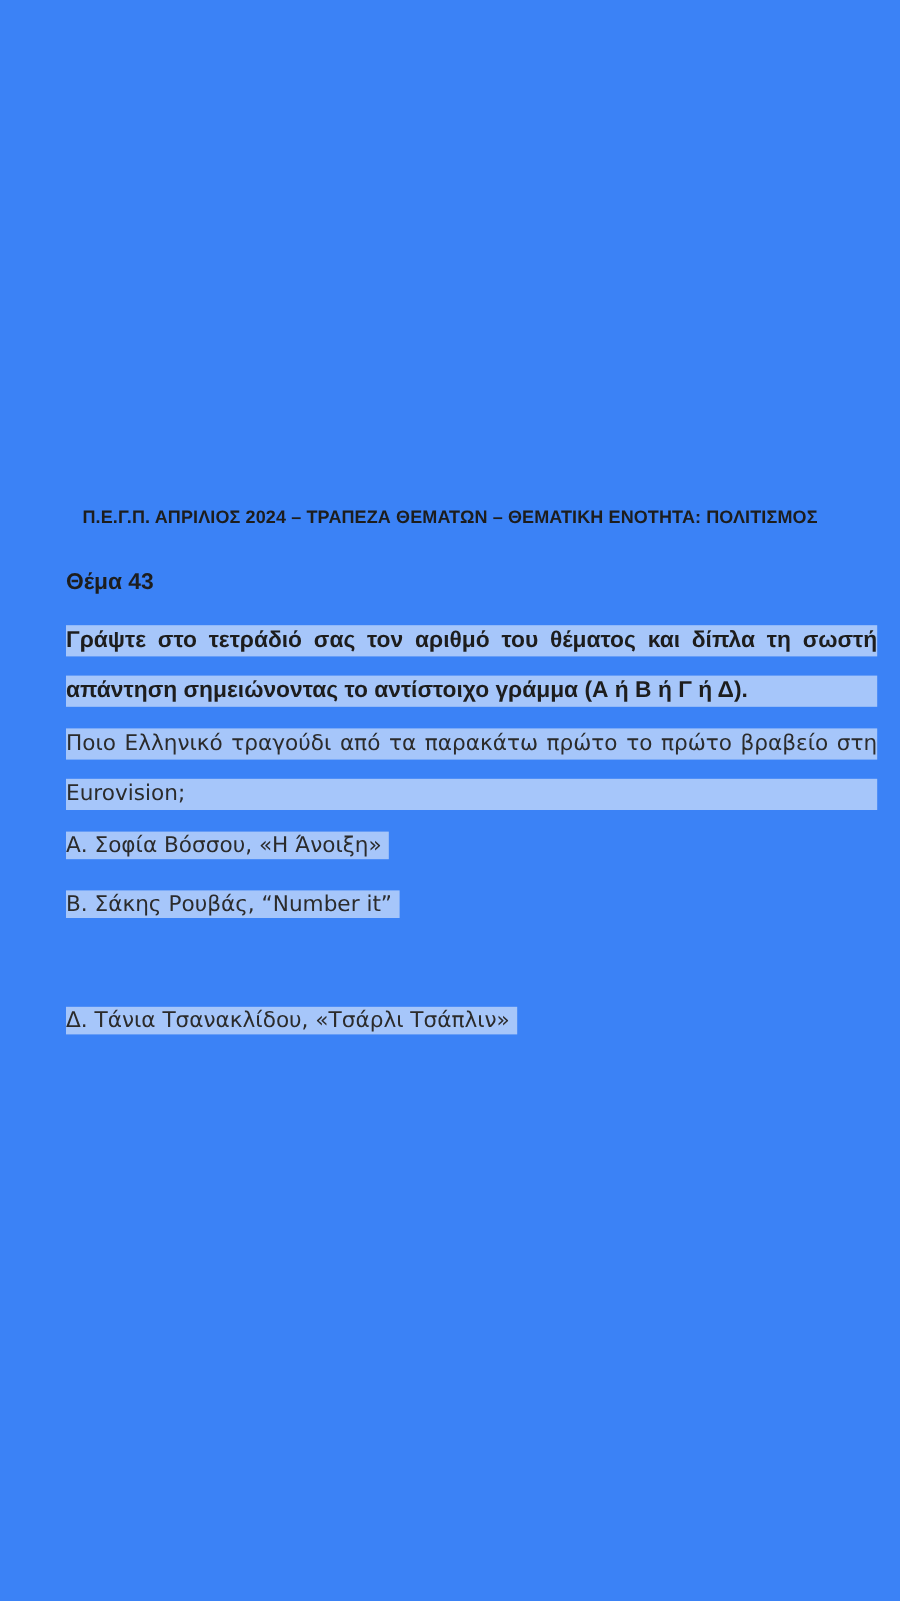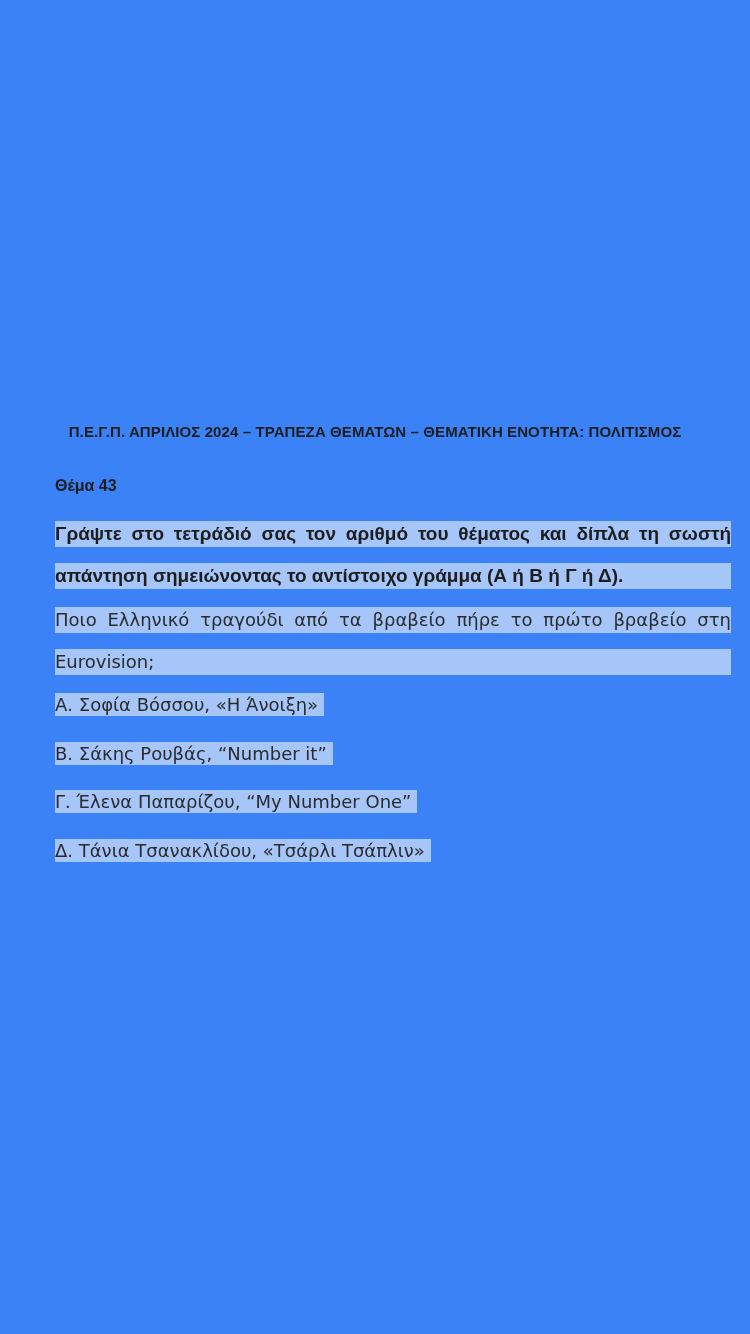--- a/index.html
+++ b/index.html
@@ -29,21 +29,21 @@
     letter-spacing: 0.1px;
     color: #1d1d1d;
     white-space: nowrap;
   }
   .topic-title {
     position: absolute;
     top: 472px;
     left: 55px;
     font-family: "Liberation Sans", sans-serif;
     font-weight: 700;
-    font-size: 16px;
+    font-size: 19px;
     line-height: 27px;
     color: #1d1d1d;
     text-align: right;
   }
   .line {
     position: absolute;
     left: 55px;
     width: 676px;
     line-height: 26px;
     white-space: nowrap;
@@ -94,34 +94,31 @@
 <div class="screen">
 
   <div class="doc-header">Π.Ε.Γ.Π.  ΑΠΡΙΛΙΟΣ 2024 – ΤΡΑΠΕΖΑ ΘΕΜΑΤΩΝ – ΘΕΜΑΤΙΚΗ ΕΝΟΤΗΤΑ: ΠΟΛΙΤΙΣΜΟΣ</div>
 
   <div class="topic-title">Θέμα 43</div>
 
   <div class="line bold-sans full-band" style="top:563px">απάντηση σημειώνοντας το αντίστοιχο γράμμα (Α ή Β ή Γ ή Δ).</div>
 
   <div class="line bold-sans justify-line full-band" style="top:521px">Γράψτε στο τετράδιό σας τον αριθμό του θέματος και δίπλα τη σωστή</div>
 
-  <div class="line body-text justify-line full-band" style="top:607px">Ποιο Ελληνικό τραγούδι από τα βραβείο πήρε το πρώτο βραβείο στη</div>
+  <div class="line body-text justify-line full-band" style="top:607px">Ποιο Ελληνικό τραγούδι από τα παρακάτω πρώτο το πρώτο βραβείο στη</div>
 
   <div class="line body-text full-band" style="top:649px">Eurovision;</div>
 
   <div class="line body-text option-row" style="top:692px">
     <span class="band">Α. Σοφία Βόσσου, «Η Άνοιξη»</span>
   </div>
 
   <div class="line body-text option-row" style="top:741px">
     <span class="band">Β. Σάκης Ρουβάς, “Number it”</span>
   </div>
 
-  <div class="line body-text option-row" style="top:789px">
-    <span class="band">Γ. Έλενα Παπαρίζου, “My Number One”</span>
-  </div>
 
   <div class="line body-text option-row" style="top:838px">
     <span class="band">Δ. Τάνια Τσανακλίδου, «Τσάρλι Τσάπλιν»</span>
   </div>
 
 
 </div>
 
 </body></html>

